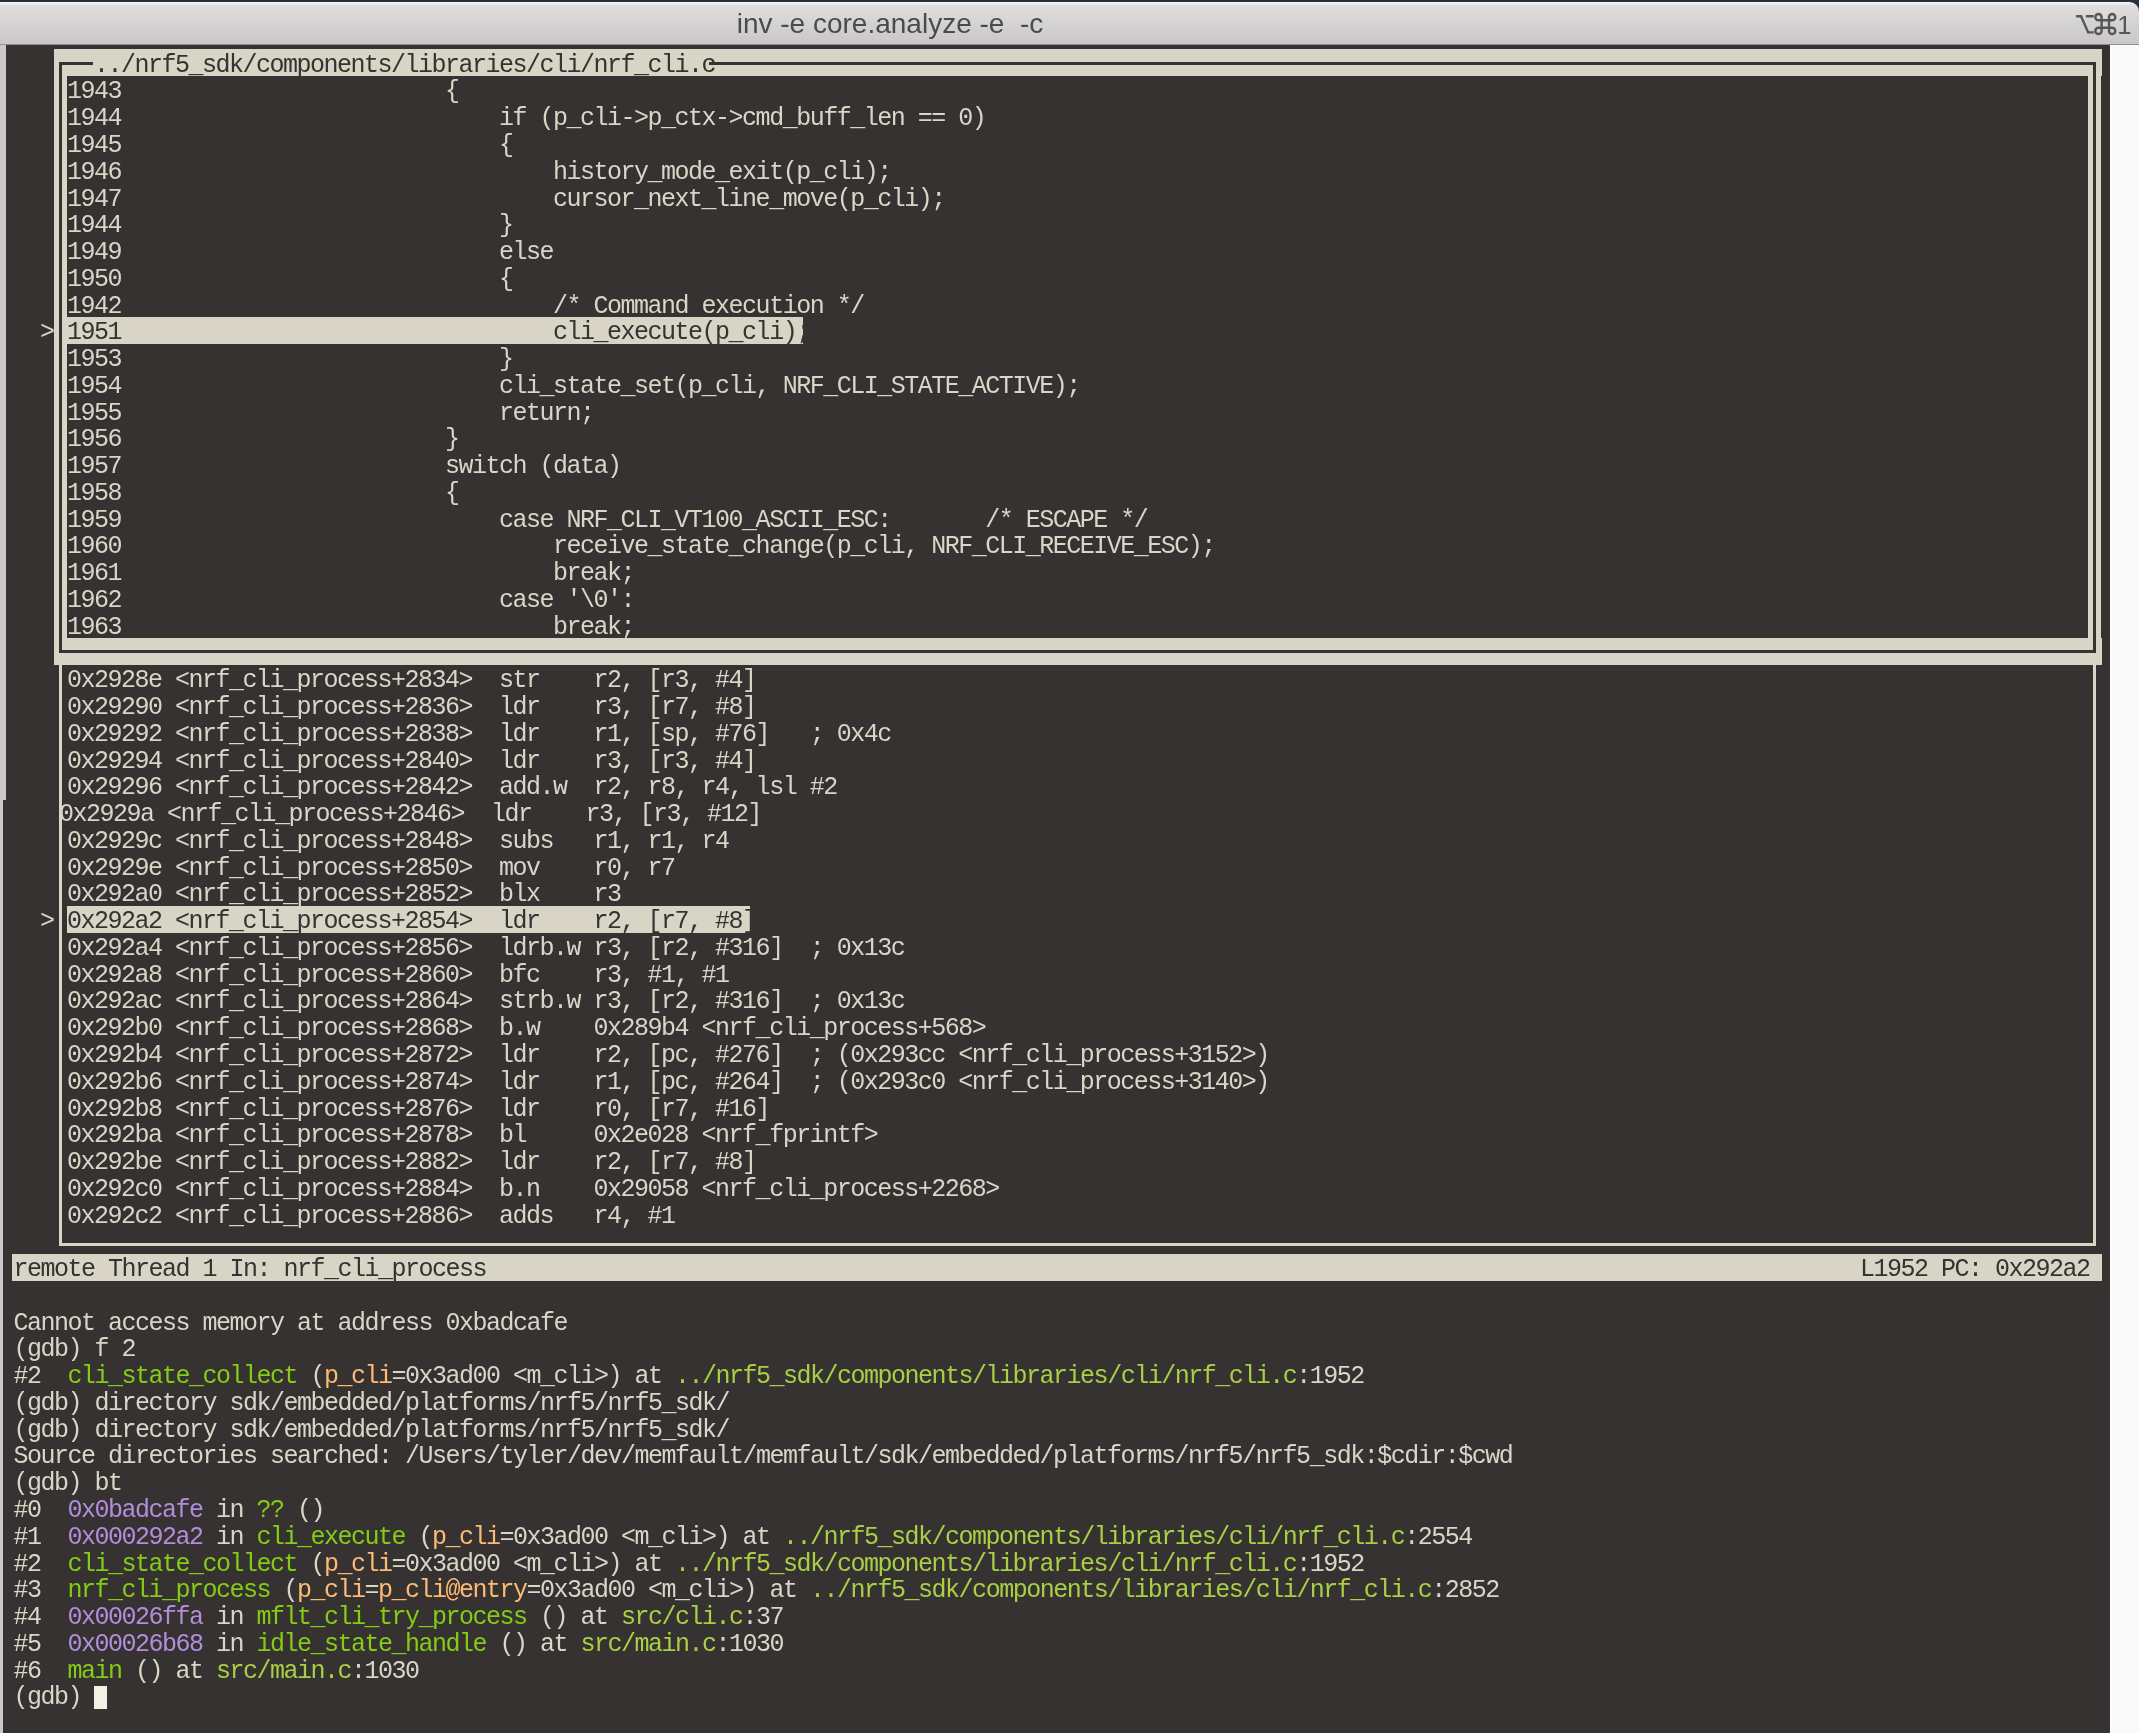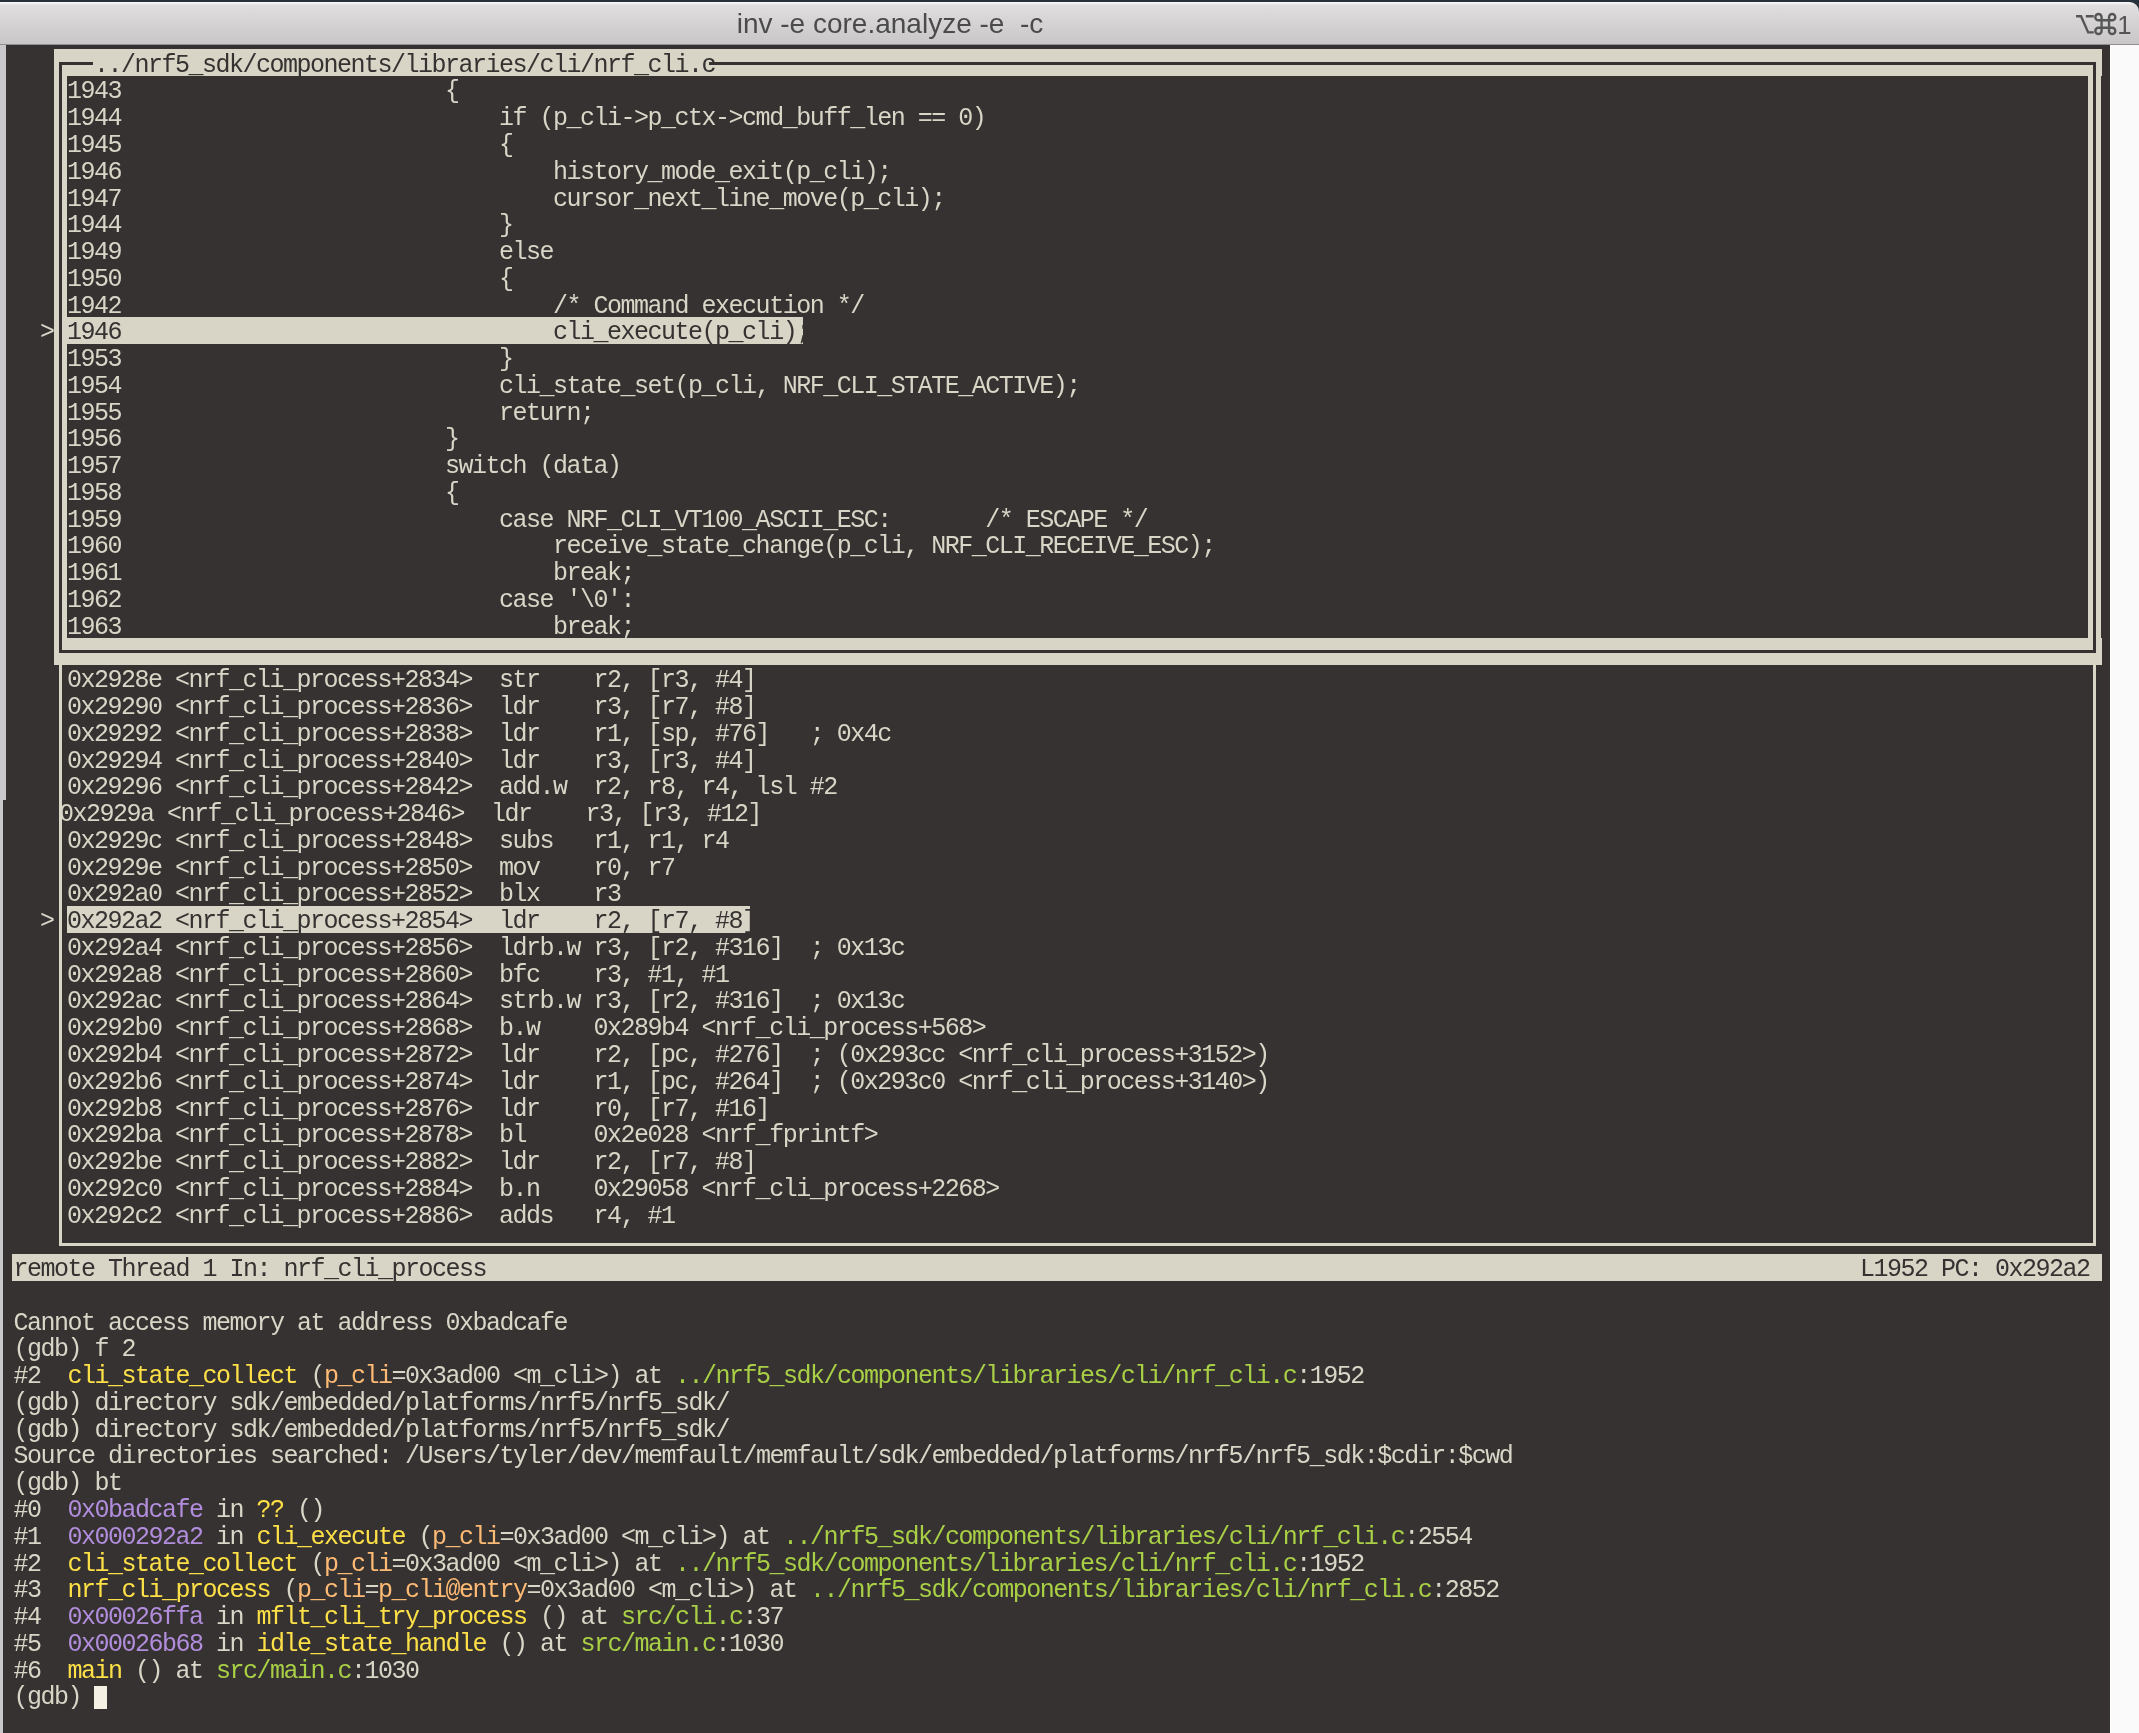--- a/index.html
+++ b/index.html
@@ -7,21 +7,21 @@
   border-bottom:1.9px solid #908e8e;box-sizing:border-box}
 #title{position:absolute;top:8.6px;left:603px;width:574px;text-align:center;white-space:pre;
   font:28px/29px "Liberation Sans",sans-serif;color:#4b4b4b}
 #win{position:absolute;left:0;top:45px;width:2139px;height:1689px;background:#353231}
 #lstrip{position:absolute;left:0;top:45px;width:3.3px;height:1689px;background:#c9c9cb}
 #rstrip{position:absolute;left:2110px;top:45px;width:30px;height:1689px;background:#fafafa;border-left:1.4px solid #fff}
 .rect{position:absolute}
 .tr{position:absolute;white-space:pre;font-family:"Liberation Mono",monospace;
   font-size:25px;line-height:27px;letter-spacing:-1.5px;color:#d9d6c8;height:27px}
 .d{color:#353231}
-.o{color:#fde047}
+.o{color:#84cc16}
 .p{color:#b18ddc}
 .c{color:#fdba74}
 .g{color:#a8cf45}
 </style></head><body>
 <div id="win"></div>
 <div id="lstrip"></div>
 <div style="position:absolute;left:0;top:45px;width:6.2px;height:755px;background:#c9c9cb"></div>
 <div id="rstrip"></div>
 <div id="titlebar"></div>
 <div id="title">inv -e core.analyze -e  -c</div>
@@ -53,21 +53,21 @@
 <div class="tr" style="left:67px;top:78px">1943                        {</div>
 <div class="tr" style="left:67px;top:105px">1944                            if (p_cli-&gt;p_ctx-&gt;cmd_buff_len == 0)</div>
 <div class="tr" style="left:67px;top:132px">1945                            {</div>
 <div class="tr" style="left:67px;top:159px">1946                                history_mode_exit(p_cli);</div>
 <div class="tr" style="left:67px;top:186px">1947                                cursor_next_line_move(p_cli);</div>
 <div class="tr" style="left:67px;top:212px">1944                            }</div>
 <div class="tr" style="left:67px;top:239px">1949                            else</div>
 <div class="tr" style="left:67px;top:266px">1950                            {</div>
 <div class="tr" style="left:67px;top:293px">1942                                /* Command execution */</div>
 <div class="tr" style="left:40px;top:319px">&gt;</div>
-<div class="tr" style="left:67px;top:319px"><span class="d">1946                                cli_execute(p_cli);</span></div>
+<div class="tr" style="left:67px;top:319px"><span class="d">1951                                cli_execute(p_cli);</span></div>
 <div class="tr" style="left:67px;top:346px">1953                            }</div>
 <div class="tr" style="left:67px;top:373px">1954                            cli_state_set(p_cli, NRF_CLI_STATE_ACTIVE);</div>
 <div class="tr" style="left:67px;top:400px">1955                            return;</div>
 <div class="tr" style="left:67px;top:426px">1956                        }</div>
 <div class="tr" style="left:67px;top:453px">1957                        switch (data)</div>
 <div class="tr" style="left:67px;top:480px">1958                        {</div>
 <div class="tr" style="left:67px;top:507px">1959                            case NRF_CLI_VT100_ASCII_ESC:       /* ESCAPE */</div>
 <div class="tr" style="left:67px;top:533px">1960                                receive_state_change(p_cli, NRF_CLI_RECEIVE_ESC);</div>
 <div class="tr" style="left:67px;top:560px">1961                                break;</div>
 <div class="tr" style="left:67px;top:587px">1962                            case '\0':</div>

